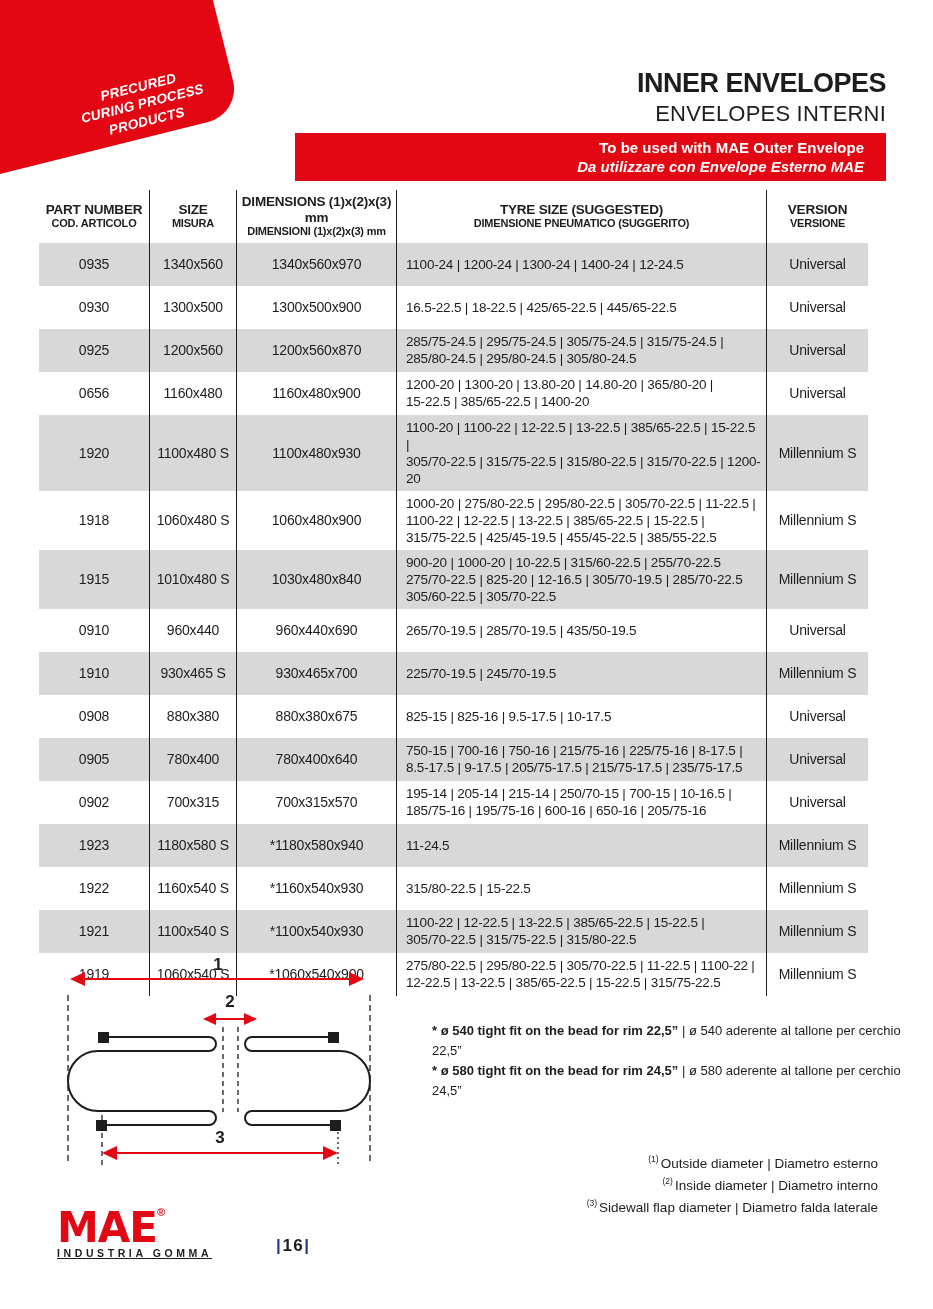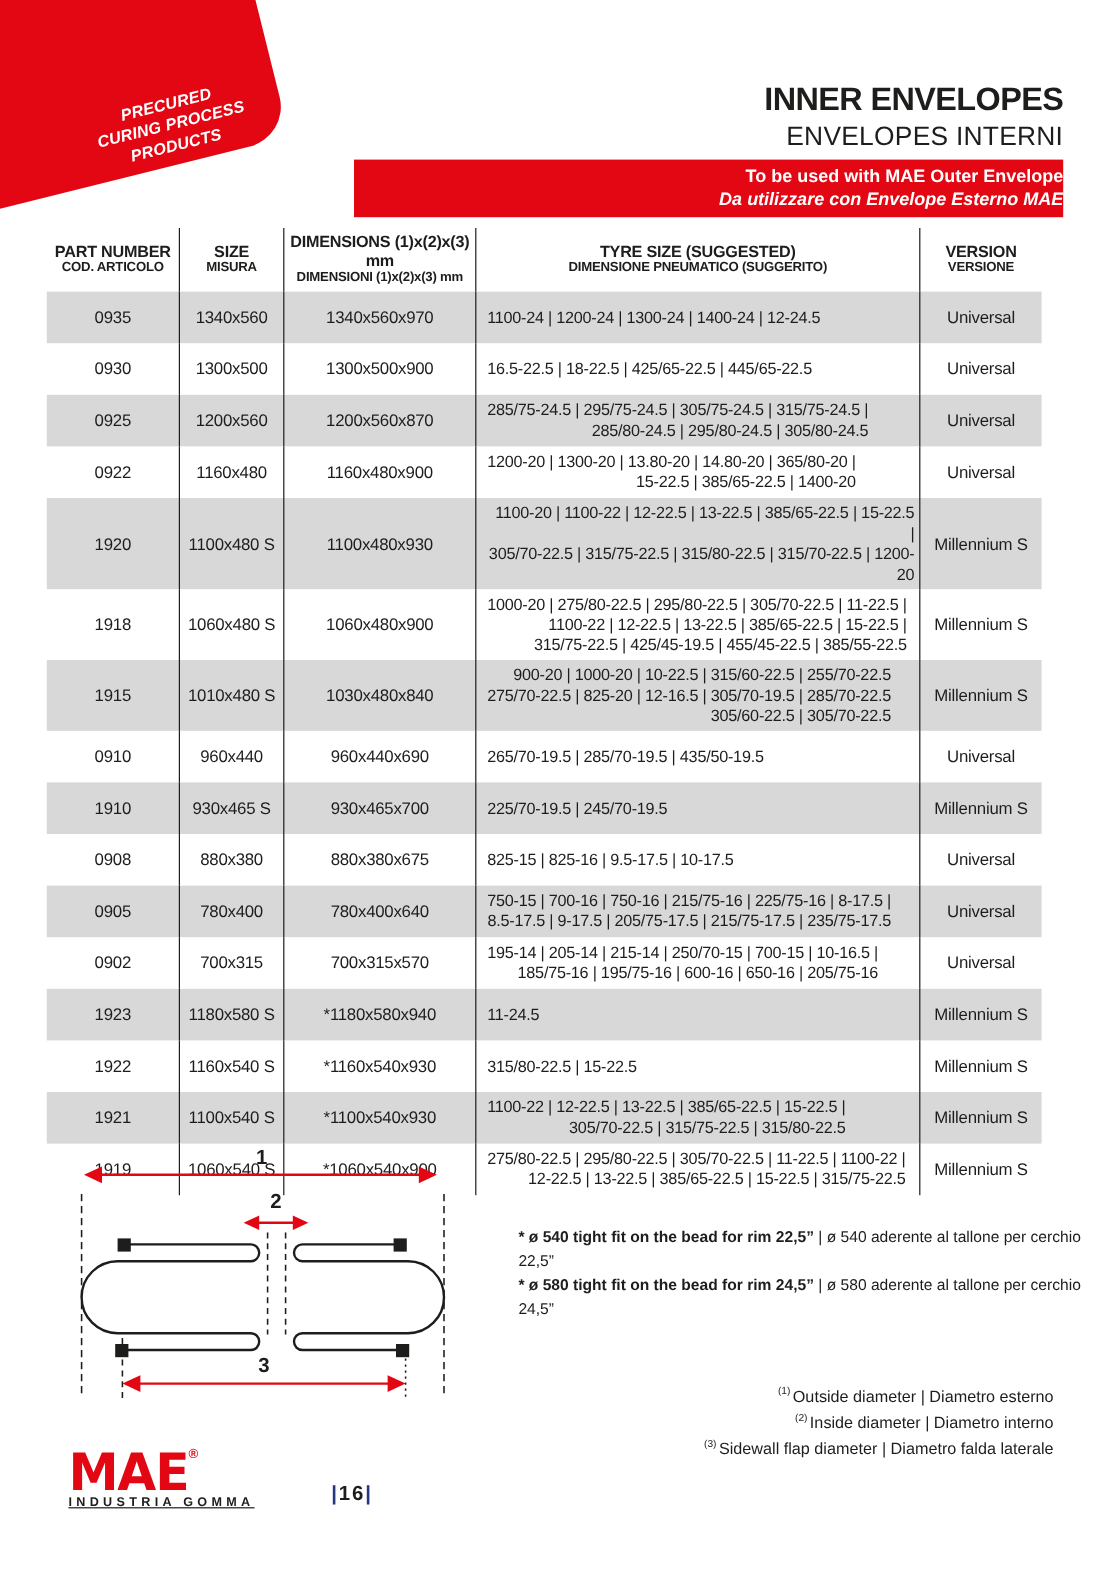--- a/index.html
+++ b/index.html
@@ -14,33 +14,33 @@
               font-size:13.5px;line-height:1.28;letter-spacing:.2px;}
 
   
   .title-block{position:absolute;right:47px;top:68px;text-align:right;}
   .title-main{font-size:27px;font-weight:bold;letter-spacing:-.5px;}
   .title-sub{font-size:22px;font-weight:normal;letter-spacing:.2px;margin-top:2px;}
 
   
   .banner{position:absolute;left:295px;top:133px;width:591px;height:48px;background:#e30613;
           display:flex;flex-direction:column;justify-content:center;align-items:flex-end;
-          box-sizing:border-box;color:#fff;font-size:15px;line-height:1.3;}
+          padding-right:22px;box-sizing:border-box;color:#fff;font-size:15px;line-height:1.3;}
   .banner .b1{font-weight:bold;}
   .banner .b2{font-weight:bold;font-style:italic;text-align:right;}
 
   
   .tbl{position:absolute;left:39px;top:190px;width:829px;font-size:14px;letter-spacing:-.2px;}
   .tr{display:grid;grid-template-columns:111px 87px 160px 370px 101px;min-height:43px;}
   .tr.gray{background:#d8d8d8;}
   .th-row{min-height:44px;}
   .td,.th{display:flex;flex-direction:column;justify-content:center;align-items:center;
           text-align:center;box-sizing:border-box;padding:4px 2px;}
   .td.c1,.td.c2,.td.c3,.th.c1,.th.c2,.th.c3,.td.c4,.th.c4{border-right:1.5px solid #1d1d1b;}
-  .td.c4{align-items:flex-start;text-align:right;padding-left:9px;padding-right:4px;
+  .td.c4{align-items:flex-start;text-align:left;padding-left:9px;padding-right:4px;
          font-size:13.5px;line-height:17px;white-space:pre-line;display:block;
          padding-top:4px;padding-bottom:4px;display:flex;}
   .th .en{font-weight:bold;font-size:13.5px;line-height:1.15;}
   .th .it{font-weight:bold;font-size:11px;line-height:1.25;}
 
   
   .diagram{position:absolute;left:40px;top:945px;}
 
   
   .notes{position:absolute;left:432px;top:1021px;font-size:13px;line-height:1.55;}
@@ -123,21 +123,21 @@
     </div>
     <div class="tr gray">
       <div class="td c1">0925</div>
       <div class="td c2">1200x560</div>
       <div class="td c3">1200x560x870</div>
       <div class="td c4">285/75-24.5 | 295/75-24.5 | 305/75-24.5 | 315/75-24.5 |
 285/80-24.5 | 295/80-24.5 | 305/80-24.5</div>
       <div class="td c5">Universal</div>
     </div>
     <div class="tr">
-      <div class="td c1">0922</div>
+      <div class="td c1">0656</div>
       <div class="td c2">1160x480</div>
       <div class="td c3">1160x480x900</div>
       <div class="td c4">1200-20 | 1300-20 | 13.80-20 | 14.80-20 | 365/80-20 |
 15-22.5 | 385/65-22.5 | 1400-20</div>
       <div class="td c5">Universal</div>
     </div>
     <div class="tr gray">
       <div class="td c1">1920</div>
       <div class="td c2">1100x480 S</div>
       <div class="td c3">1100x480x930</div>

